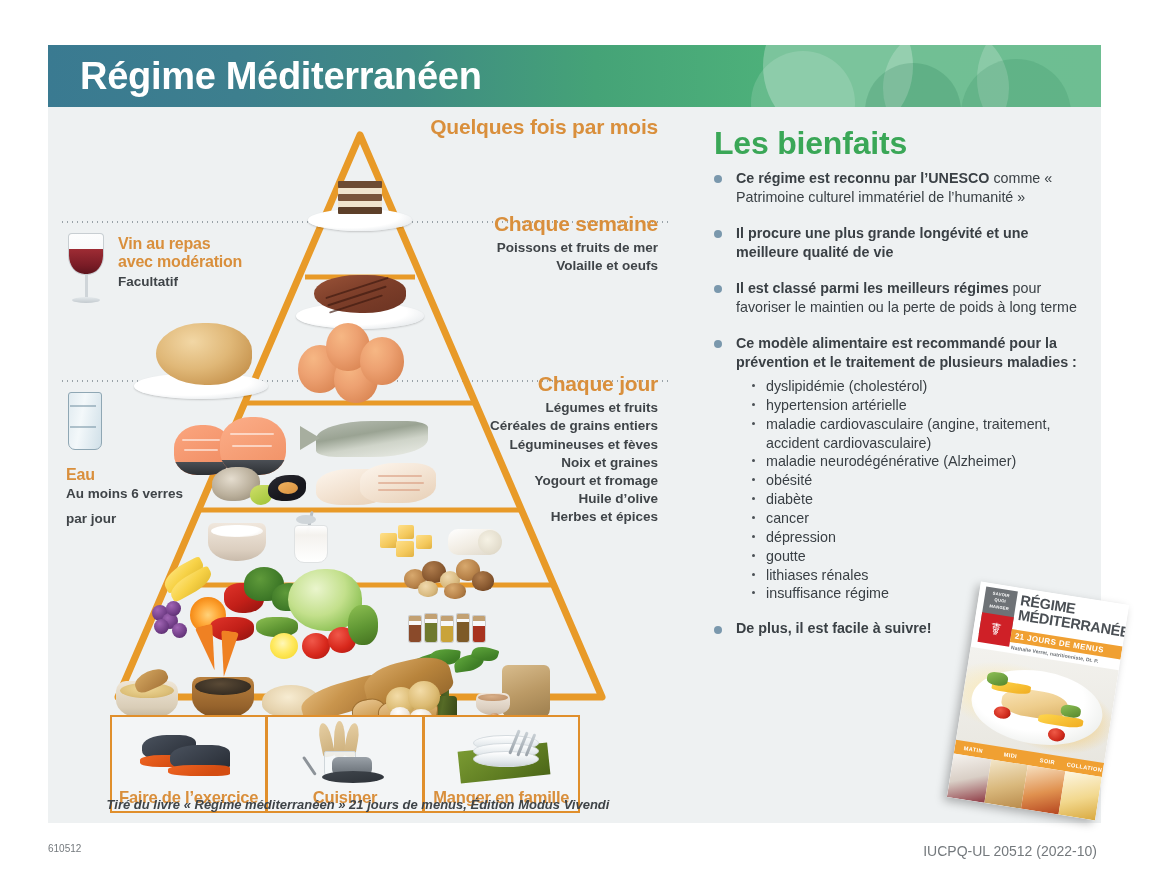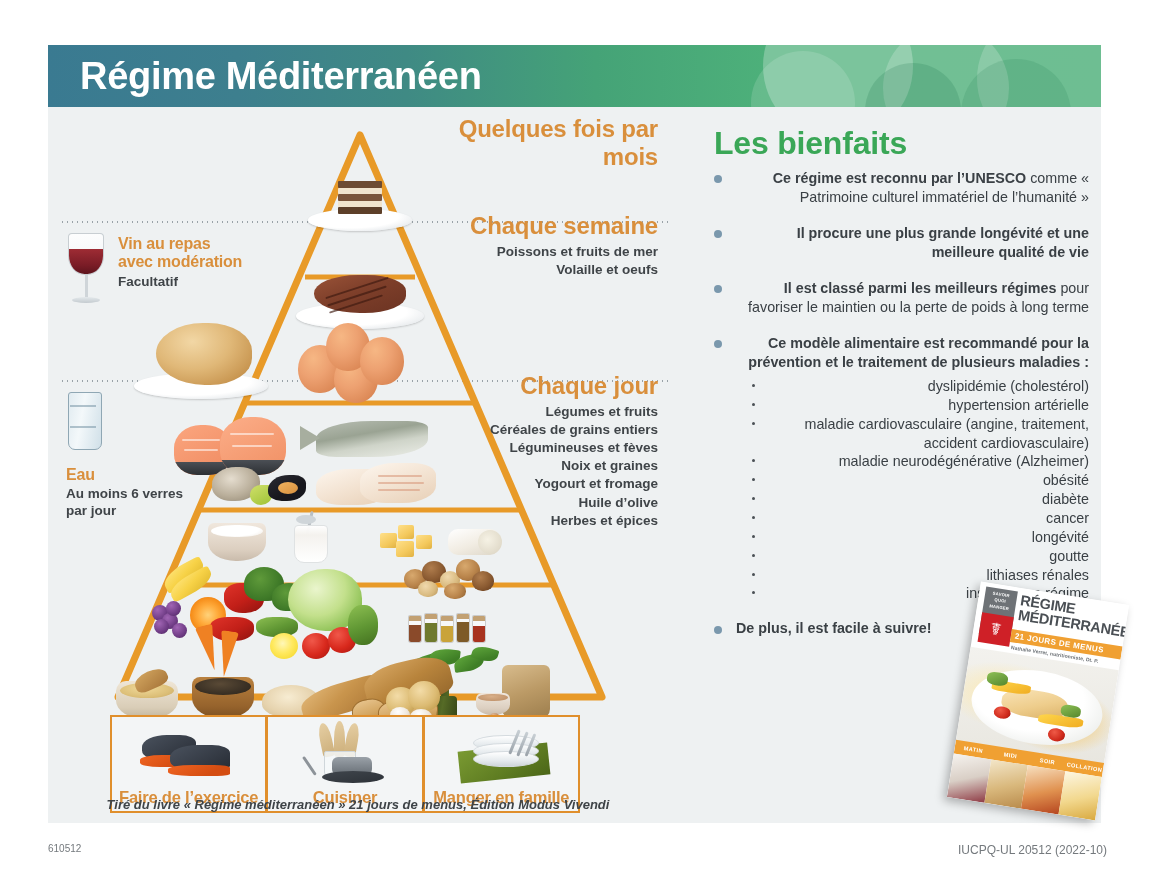--- a/index.html
+++ b/index.html
@@ -531,21 +531,21 @@
     position: absolute;
     text-align: right;
     width: 250px;
   }
   .tier-label.t-month { left: 360px; top: 8px; }
   .tier-label.t-week  { left: 360px; top: 105px; }
   .tier-label.t-day   { left: 360px; top: 265px; }
 
   .tier-title {
     color: #d98f3c;
-    font-size: 24px;
+    font-size: 21px;
     font-weight: bold;
     line-height: 1.15;
     letter-spacing: -0.2px;
   }
   .tier-items {
     color: #3f4448;
     font-size: 13.5px;
     font-weight: bold;
     line-height: 1.35;
     margin-top: 3px;
@@ -669,21 +669,20 @@
     left: 46px; top: 62px;
     width: 375px;
   }
   .benefit {
     position: relative;
     padding-left: 22px;
     margin-bottom: 17px;
     font-size: 14.3px;
     line-height: 1.33;
     color: #3a4045;
-    text-align: right;
   }
   .benefit .dot {
     position: absolute;
     left: 0; top: 6px;
     width: 8px; height: 8px;
     border-radius: 50%;
     background: #7a98ad;
   }
   .benefit b { font-weight: bold; }
   .benefit .reg { font-weight: normal; }
@@ -869,22 +868,22 @@
 
   
   .foot-left {
     position: absolute;
     left: 48px; top: 843px;
     font-size: 10px;
     color: #74797d;
   }
   .foot-right {
     position: absolute;
-    right: 42px; top: 843px;
-    font-size: 12px;
+    right: 52px; top: 843px;
+    font-size: 14px;
     color: #74797d;
   }
 </style>
 </head>
 <body>
 
 <div id="poster">
 
   <div class="panel">
 
@@ -1129,21 +1128,21 @@
           <div class="callout-icon">
             <div class="water-glass">
               <div class="wtr-body"></div>
               <div class="wtr-line" style="top:13px;"></div>
               <div class="wtr-line" style="top:34px;"></div>
             </div>
           </div>
           <div class="callout-text">
             <div class="callout-title">Eau</div>
             <div class="callout-sub">Au moins 6 verres</div>
-            <div class="callout-sub" style="margin-top:0;">par jour</div>
+            <div class="callout-sub" style="margin-top:8px;">par jour</div>
           </div>
         </div>
 
         <div class="tier-label t-month">
           <div class="tier-title">Quelques fois par mois</div>
         </div>
 
         <div class="tier-label t-week">
           <div class="tier-title">Chaque semaine</div>
           <div class="tier-items">
@@ -1234,21 +1233,21 @@
             <span class="dot"></span>
             <b>Ce modèle alimentaire est recommandé pour la prévention et le traitement de plusieurs maladies :</b>
             <div class="disease-list">
               <div class="disease"><span class="tick"></span><span>dyslipidémie (cholestérol)</span></div>
               <div class="disease"><span class="tick"></span><span>hypertension artérielle</span></div>
               <div class="disease"><span class="tick"></span><span>maladie cardiovasculaire (angine, traitement, accident cardiovasculaire)</span></div>
               <div class="disease"><span class="tick"></span><span>maladie neurodégénérative (Alzheimer)</span></div>
               <div class="disease"><span class="tick"></span><span>obésité</span></div>
               <div class="disease"><span class="tick"></span><span>diabète</span></div>
               <div class="disease"><span class="tick"></span><span>cancer</span></div>
-              <div class="disease"><span class="tick"></span><span>longévité</span></div>
+              <div class="disease"><span class="tick"></span><span>dépression</span></div>
               <div class="disease"><span class="tick"></span><span>goutte</span></div>
               <div class="disease"><span class="tick"></span><span>lithiases rénales</span></div>
               <div class="disease"><span class="tick"></span><span>insuffisance régime</span></div>
             </div>
           </div>
 
           <div class="benefit-final">
             <span class="dot"></span>
             <span>De plus, il est facile à suivre!</span>
           </div>

